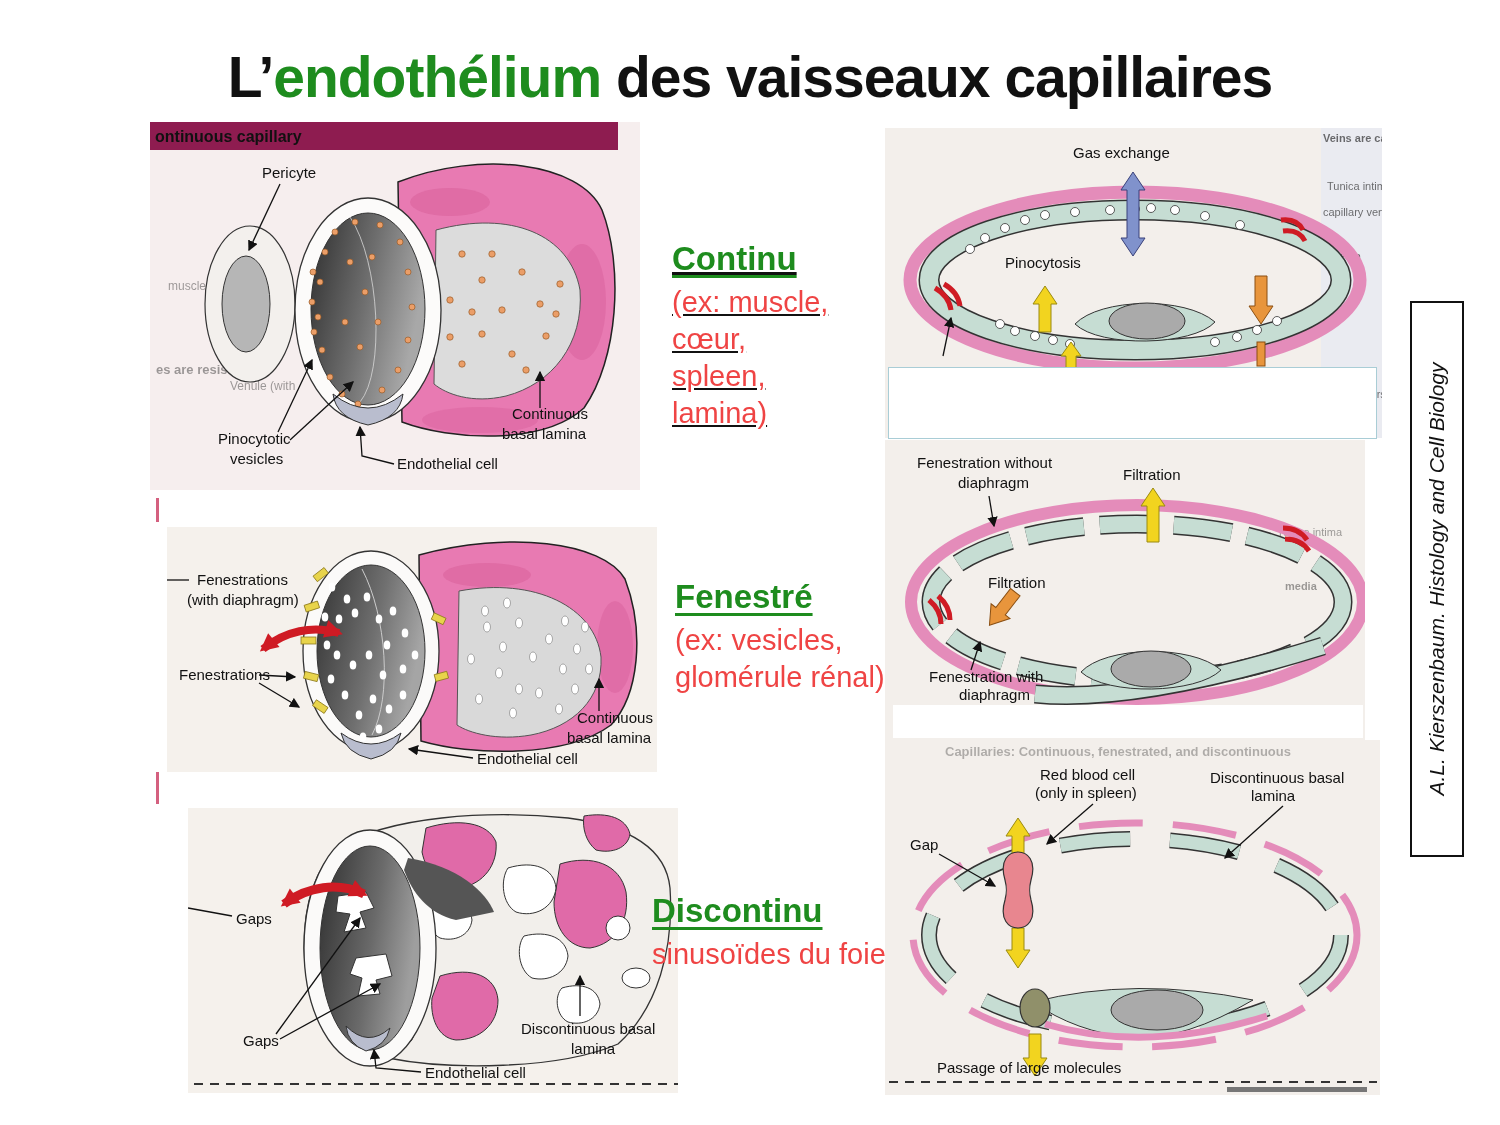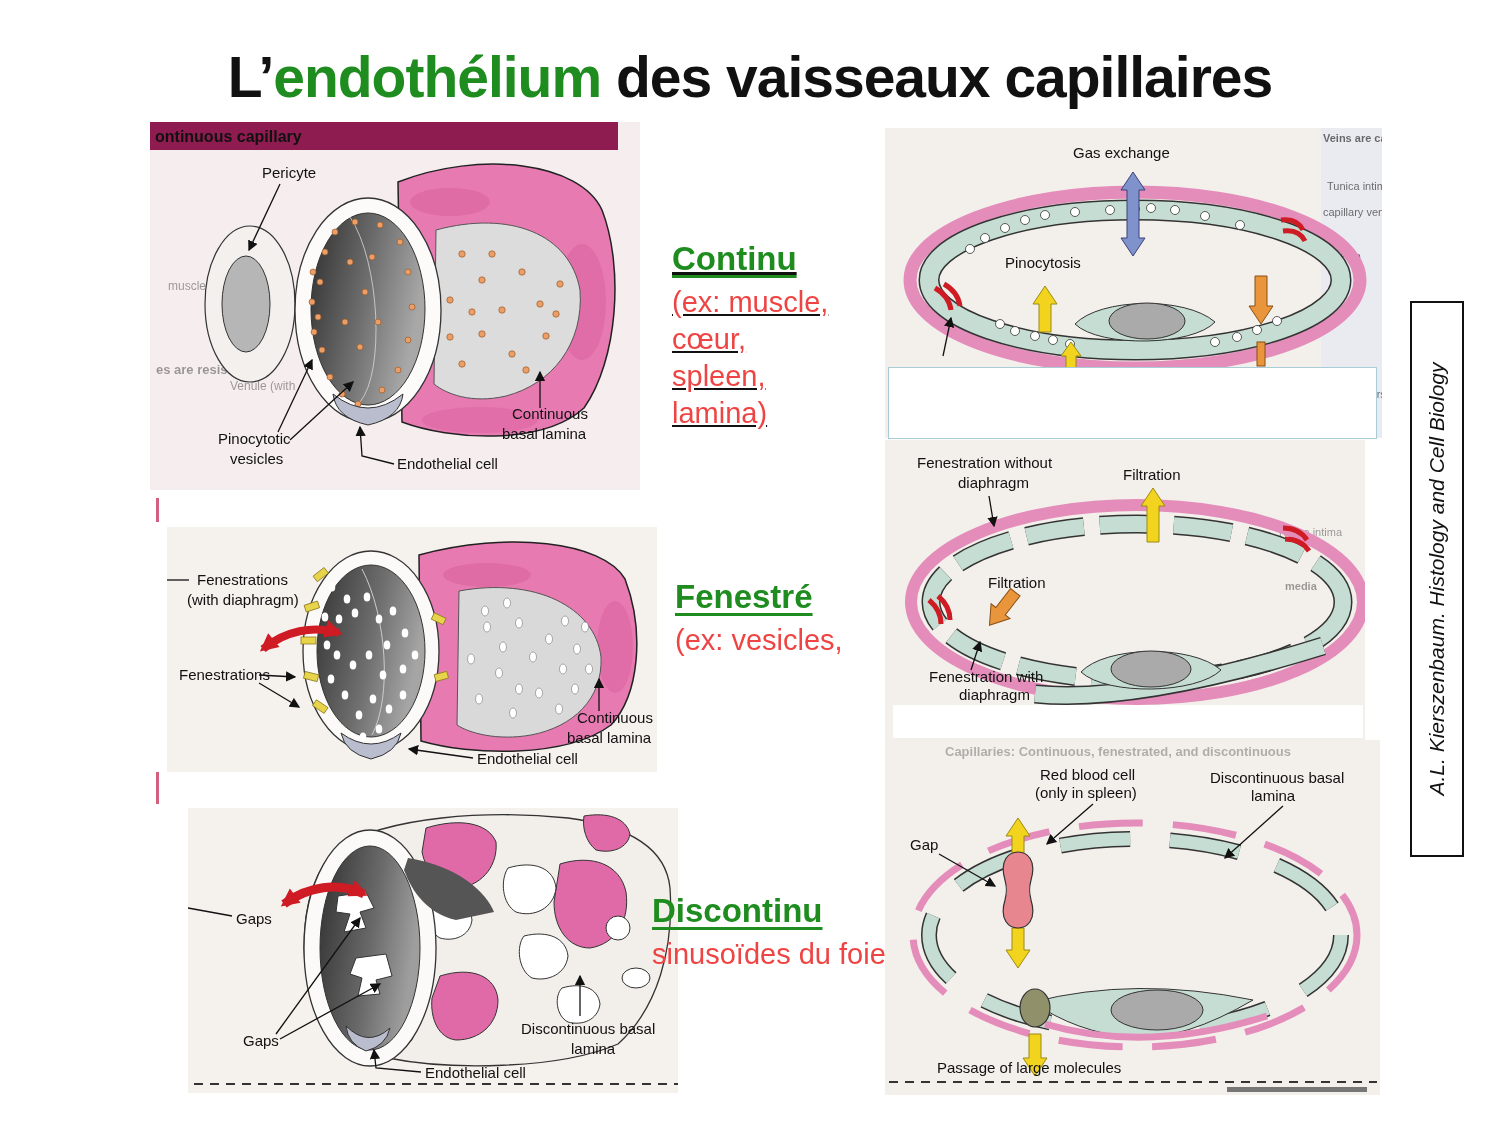--- a/index.html
+++ b/index.html
@@ -296,20 +296,21 @@
     <div class="type-heading">Continu</div>
     <div class="type-line">(ex: muscle,</div>
     <div class="type-line">cœur,</div>
     <div class="type-line">spleen,</div>
     <div class="type-line">lamina)</div>
   </div>
 
   <div class="type-block" style="left:662px;top:578px;margin-left:13px;">
     <div class="type-heading">Fenestré</div>
     <div class="type-line">(ex: vesicles,</div>
+    <div class="type-line">glomérule rénal)</div>
   </div>
 
   <div class="type-block" style="left:652px;top:892px;">
     <div class="type-heading">Discontinu</div>
     <div class="type-line">sinusoïdes du foie)</div>
   </div>
 
   <div class="scan" style="left:885px;top:128px;">
   <svg width="497" height="310" viewBox="0 0 497 310">
     <defs>

